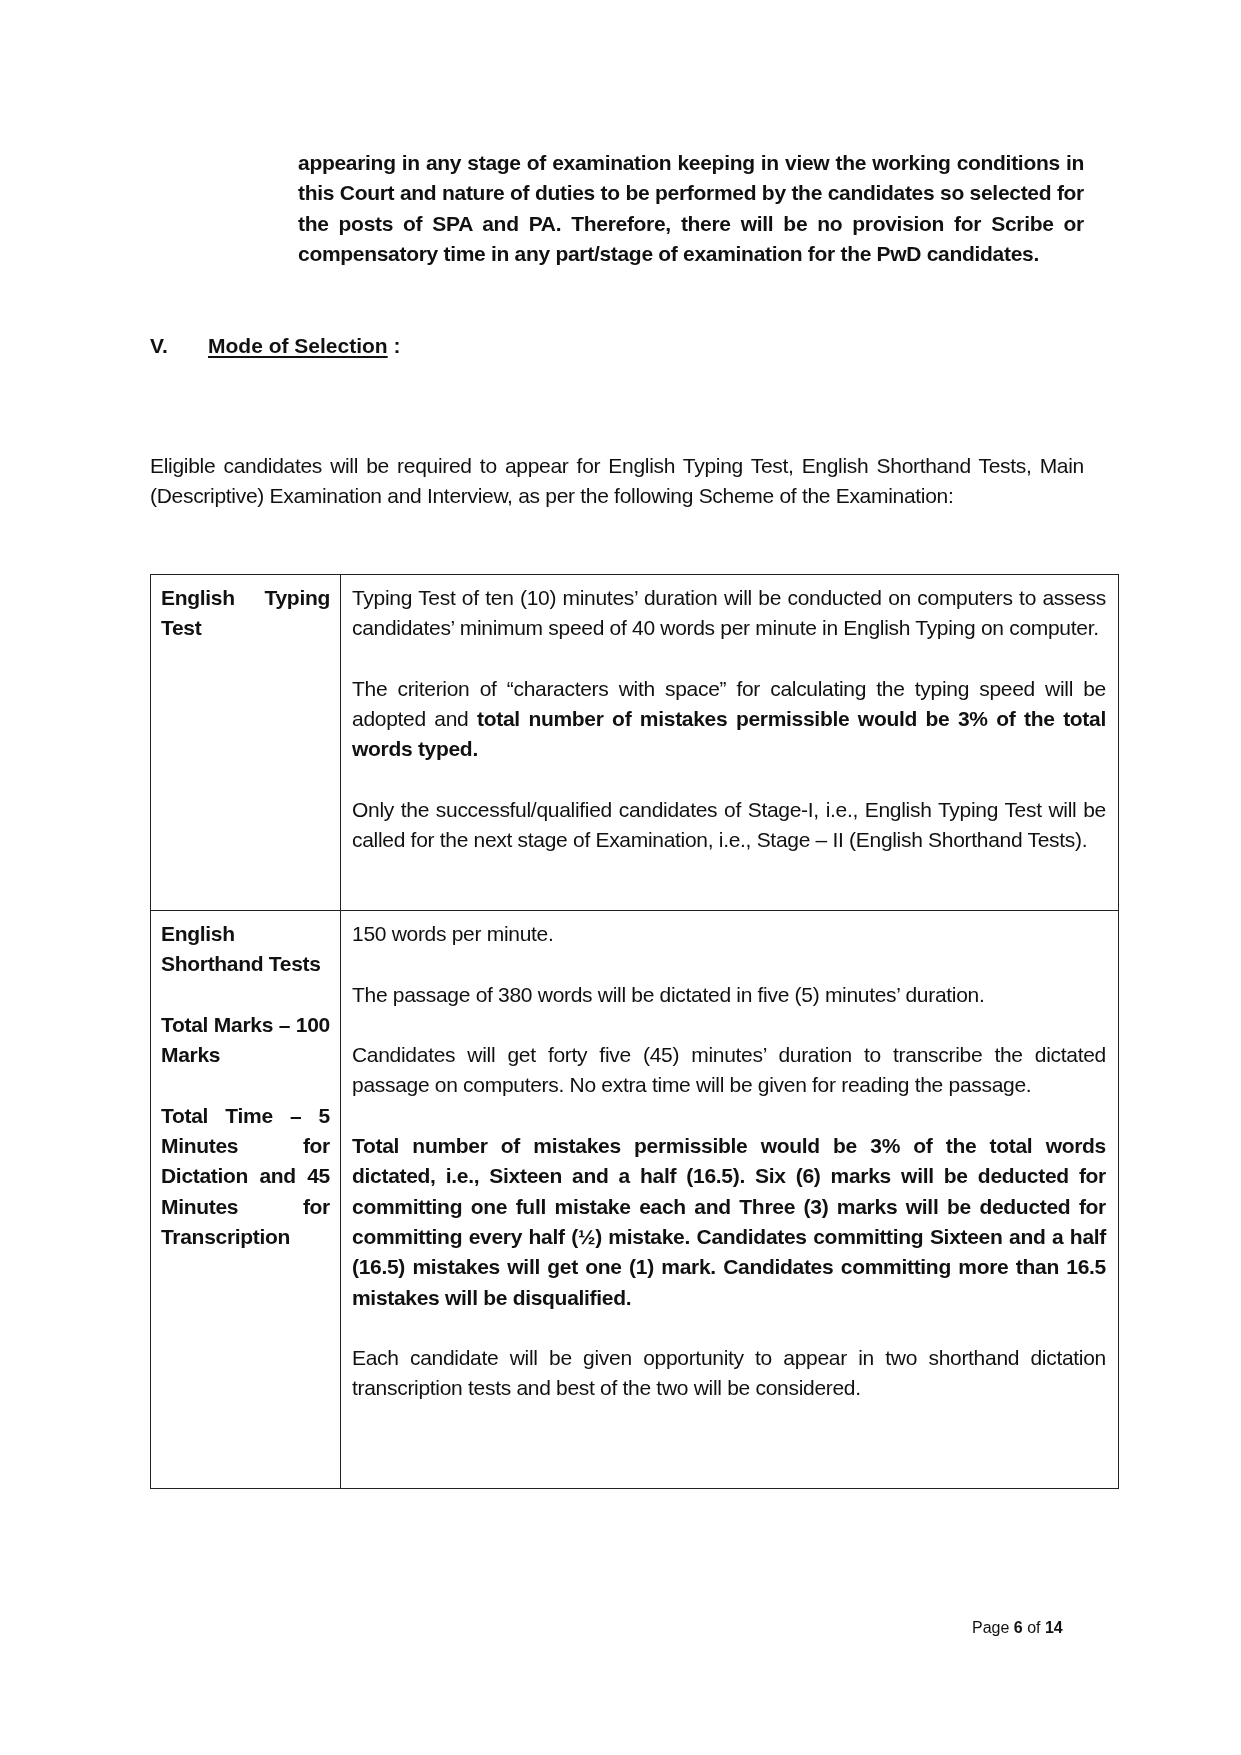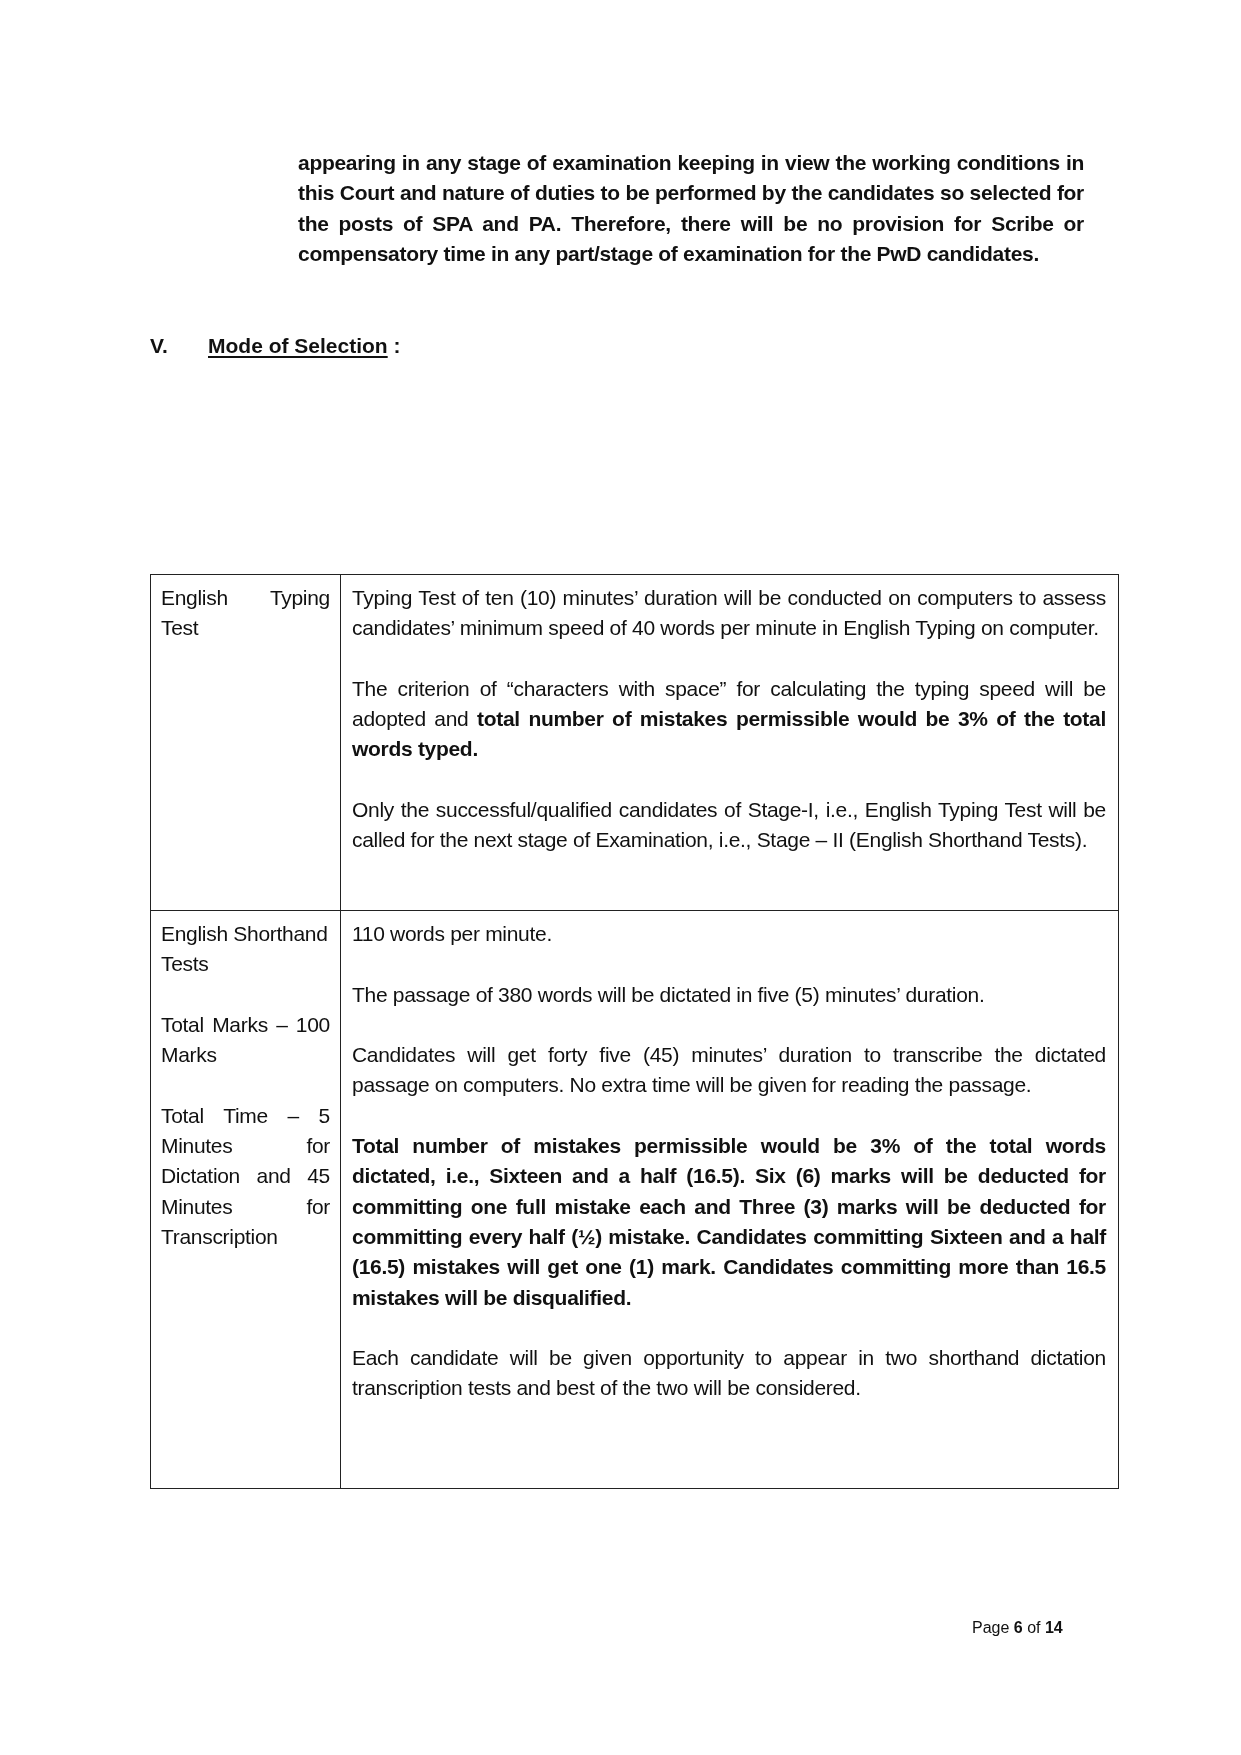--- a/index.html
+++ b/index.html
@@ -23,21 +23,21 @@
   .intro { position: absolute; left: 150px; top: 451px; width: 934px; }
   table.scheme {
     position: absolute; left: 150px; top: 574px; width: 969px;
     border-collapse: collapse; table-layout: fixed;
   }
   table.scheme td { border: 1.3px solid #222; vertical-align: top; padding: 0; }
   .stage-head {
     text-align: center; font-weight: bold; font-size: 21px; line-height: 30px;
     padding-top: 7px !important; height: 38px;
   }
-  .lcell { width: 180px; padding: 8px 10px 4px 10px !important; font-weight: normal; }
+  .lcell { width: 180px; padding: 8px 10px 4px 10px !important; font-weight: bold; }
   .rcell { padding: 8px 12px 4px 11px !important; }
   .para { margin: 0 0 30.3px 0; }
   .para:last-child { margin-bottom: 0; }
   .lblock { margin: 0 0 30.3px 0; }
   .footer {
     position: absolute; left: 972px; top: 1614px; font-size: 16px; line-height: 28px;
   }
 </style>
 </head>
 <body>
@@ -46,20 +46,23 @@
 
   <div class="indented txt justify bold">
     <span>appearing in any stage of examination keeping in view the working conditions in this Court and nature of duties to be performed by the candidates so selected for the posts of SPA and PA.  Therefore, there will be no provision for Scribe or compensatory time in any part/stage of examination for the PwD candidates.</span>
   </div>
 
   <div class="heading-row" style="top:331px;">
     <span class="num">V.</span><u>Mode of Selection</u><span> :</span>
   </div>
 
 
+  <div class="intro txt justify">
+    <span>Eligible candidates will be required to appear for English Typing Test, English Shorthand Tests, Main (Descriptive) Examination and Interview, as per the following Scheme of the Examination:</span>
+  </div>
 
   <table class="scheme txt">
     <colgroup>
         <col style="width:190px">
         <col>
       </colgroup>
 
     <tbody>
     <tr style="height:336px;">
       <td class="lcell justify">
@@ -72,21 +75,21 @@
       </td>
     </tr>
 
     <tr style="height:578px;">
       <td class="lcell justify">
         <div class="lblock" style="text-align:left;">English Shorthand Tests</div>
         <div class="lblock">Total Marks – 100 Marks</div>
         <div class="lblock" style="margin-bottom:0;">Total Time – 5 Minutes for Dictation and 45 Minutes for Transcription</div>
       </td>
       <td class="rcell justify">
-        <p class="para">110 words per minute.</p>
+        <p class="para">150 words per minute.</p>
         <p class="para">The passage of 380 words will be dictated in five (5) minutes’ duration.</p>
         <p class="para">Candidates will get forty five (45) minutes’ duration to transcribe the dictated passage on computers.  No extra time will be given for reading the passage.</p>
         <p class="para bold">Total number of mistakes permissible would be 3% of the total words dictated, i.e., Sixteen and a half (16.5).  Six (6) marks will be deducted for committing one full mistake each and Three (3) marks will be deducted for committing every half (½) mistake. Candidates committing Sixteen and a half (16.5) mistakes will get one (1) mark. Candidates committing more than 16.5 mistakes will be disqualified.</p>
         <p class="para">Each candidate will be given opportunity to appear in two shorthand dictation transcription tests and best of the two will be considered.</p>
       </td>
     </tr>
   </tbody>
     </table>
 
   <div class="footer">

